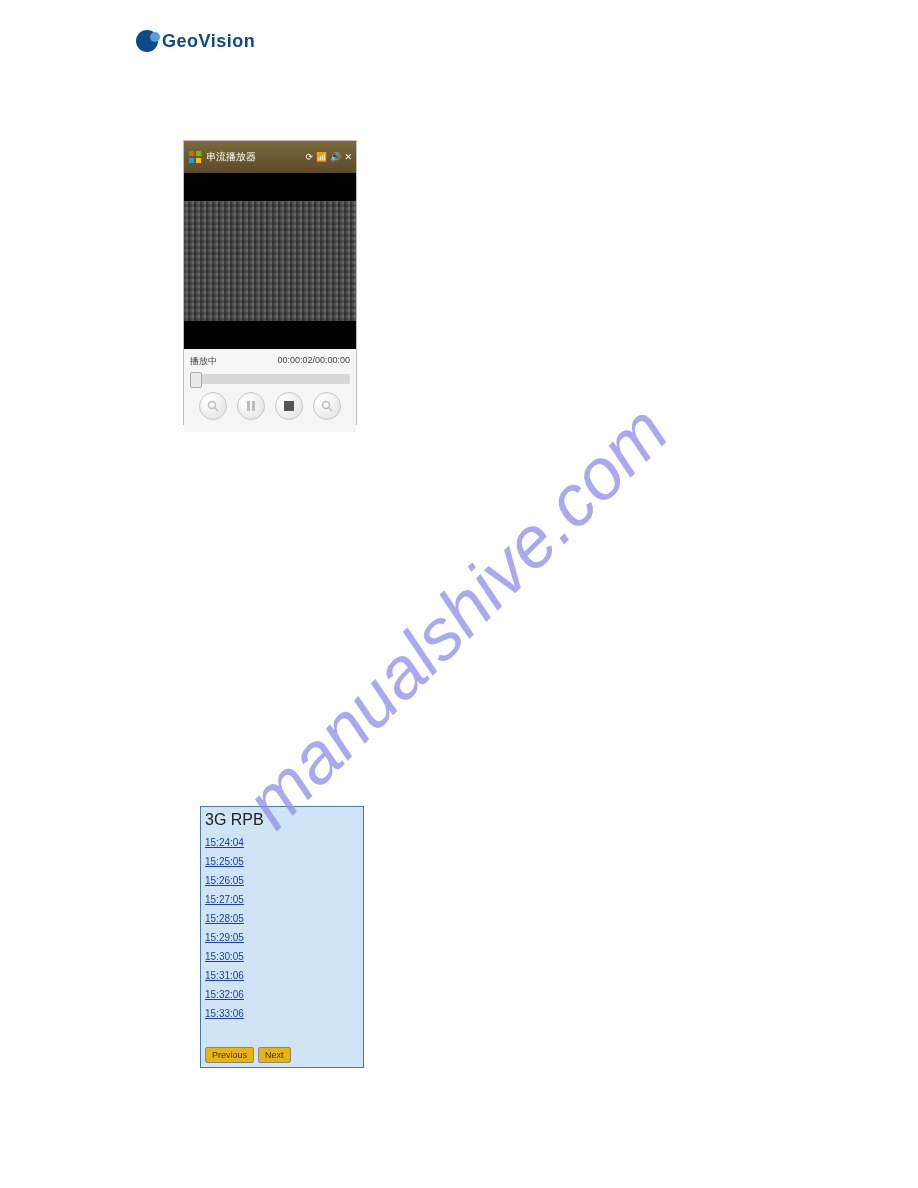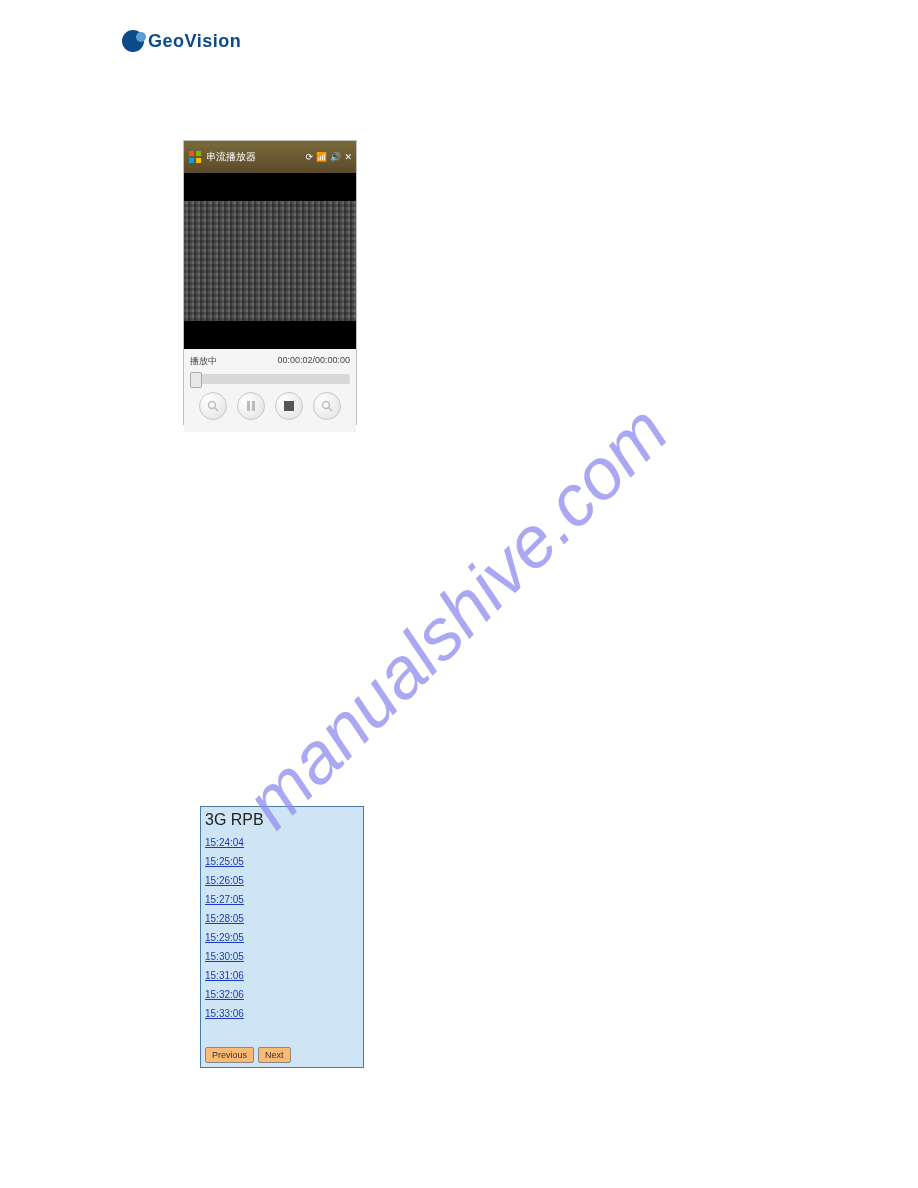--- a/index.html
+++ b/index.html
@@ -7,21 +7,21 @@
   padding: 0;
   background: #ffffff;
   font-family: Arial, sans-serif;
   width: 918px;
   height: 1188px;
   position: relative;
 }
 .logo {
   position: absolute;
   top: 30px;
-  left: 122px;
+  left: 136px;
   display: flex;
   align-items: center;
   gap: 4px;
 }
 .logo-icon {
   width: 22px;
   height: 22px;
   background: #0d4a8a;
   border-radius: 50%;
   position: relative;
@@ -186,21 +186,21 @@
   border-bottom: none;
 }
 .rpb-footer {
   display: flex;
   gap: 4px;
   padding: 4px;
 }
 .rpb-btn {
   font-size: 9px;
   padding: 2px 6px;
-  background: #fdba74;
+  background: #eab308;
   border: 1px solid #888;
   border-radius: 2px;
   color: #333;
 }
 </style>
 </head>
 <body>
 
 <div class="logo">
   <span class="logo-icon"></span>

